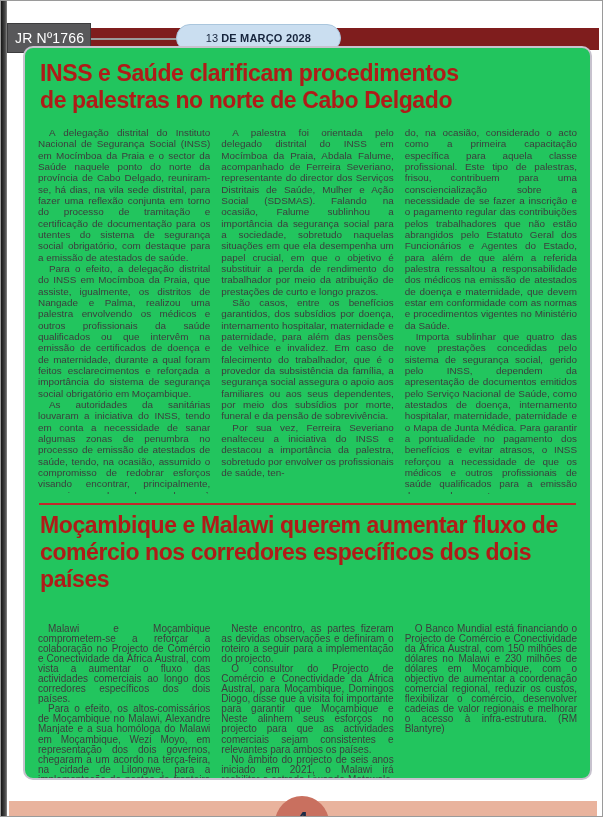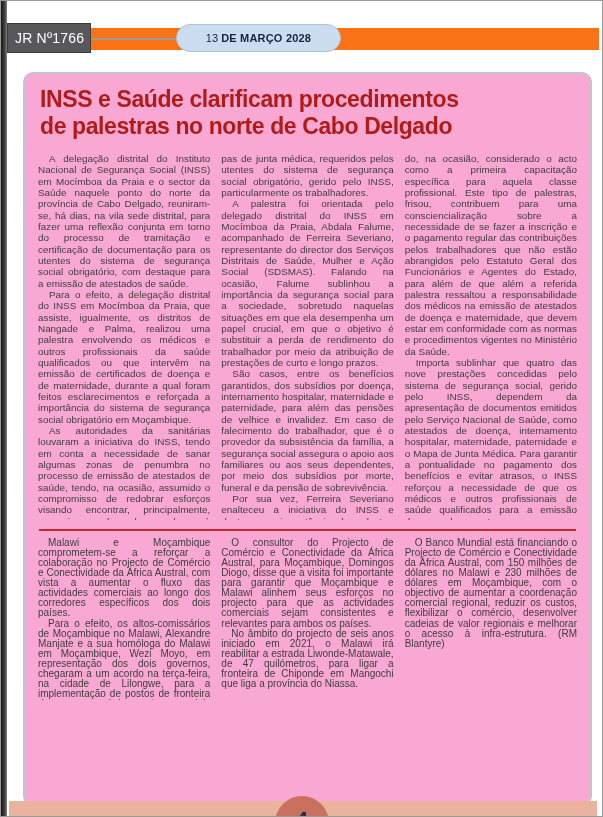--- a/index.html
+++ b/index.html
@@ -7,37 +7,37 @@
   body { font-family:"Liberation Sans","DejaVu Sans",sans-serif; }
   .page {
     position:relative; width:603px; height:817px; background:#fff;
     border:1px solid #9a9a9a; overflow:hidden;
   }
   .scan-edge {
     position:absolute; left:0; top:0; width:6px; height:100%;
     background:linear-gradient(to right,#151515,#4a4a4a 70%,#8a8a8a);
   }
   
-  .masthead { position:absolute; left:8px; right:3px; top:27px; height:22px; background:#f97316; }
+  .masthead { position:absolute; left:8px; right:3px; top:27px; height:22px; background:#7f1d1d; }
   .masthead-line { position:absolute; left:80px; top:10px; width:105px; height:2px; background:#9b9b9b; }
   .issue-box {
     position:absolute; left:-2px; top:-5px; width:84px; height:30px;
     background:#58585a; border:1px solid #3c3c3e; color:#fff;
     font-size:14px; line-height:28px; padding-left:7px; letter-spacing:.2px;
   }
   .date-pill {
     position:absolute; left:167px; top:-4px; width:165px; height:28px;
     background:#cadef0; border:1px solid #aac6dd; border-radius:14px;
     text-align:center; line-height:26px; color:#16243c; font-size:11px;
   }
   .date-pill .rest { font-weight:bold; letter-spacing:.2px; }
   
   .card {
-    position:absolute; left:22px; top:71px; width:569px; height:734px;
-    border:2px solid #c7c2ce; border-radius:10px; background:#f9a8d4;
+    position:absolute; left:22px; top:45px; width:569px; height:734px;
+    border:2px solid #c7c2ce; border-radius:10px; background:#22c55e;
     padding:6px 13px 4px 13px; overflow:hidden;
   }
   .headline {
     color:#b01b18; font-weight:bold; font-size:23px; line-height:1.17;
     letter-spacing:-0.4px; font-stretch:condensed;
   }
   .headline-1 { margin:6px 2px 13px 2px; }
   .headline-2 { margin:7px 2px 31px 2px; }
   .cols { display:flex; gap:11px; overflow:hidden; }
   .cols-1 { height:367px; }
@@ -79,42 +79,46 @@
       <div>de palestras no norte de Cabo Delgado</div>
     </div>
 
     <div class="cols cols-1 a1">
       <div class="col">
         <p>A delegação distrital do Instituto Nacional de Segurança Social (INSS) em Mocímboa da Praia e o sector da Saúde naquele ponto do norte da província de Cabo Delgado, reuniram-se, há dias, na vila sede distrital, para fazer uma reflexão conjunta em torno do processo de tramitação e certificação de documentação para os utentes do sistema de segurança social obrigatório, com destaque para a emissão de atestados de saúde.</p>
         <p>Para o efeito, a delegação distrital do INSS em Mocímboa da Praia, que assiste, igualmente, os distritos de Nangade e Palma, realizou uma palestra envolvendo os médicos e outros profissionais da saúde qualificados ou que intervêm na emissão de certificados de doença e de maternidade, durante a qual foram feitos esclarecimentos e reforçada a importância do sistema de segurança social obrigatório em Moçambique.</p>
         <p>As autoridades da sanitárias louvaram a iniciativa do INSS, tendo em conta a necessidade de sanar algumas zonas de penumbra no processo de emissão de atestados de saúde, tendo, na ocasião, assumido o compromisso de redobrar esforços visando encontrar, principalmente, mecanismos adequados que levem à celeridade no âmbito do processo de homologação de ma-</p>
       </div>
       <div class="col">
-        <p class="no-indent">pas de junta médica, requeridos pelos utentes do sistema de segurança social obrigatório, gerido pelo INSS, particularmente os trabalhadores.</p>
         <p>A palestra foi orientada pelo delegado distrital do INSS em Mocímboa da Praia, Abdala Falume, acompanhado de Ferreira Severiano, representante do director dos Serviços Distritais de Saúde, Mulher e Ação Social (SDSMAS). Falando na ocasião, Falume sublinhou a importância da segurança social para a sociedade, sobretudo naquelas situações em que ela desempenha um papel crucial, em que o objetivo é substituir a perda de rendimento do trabalhador por meio da atribuição de prestações de curto e longo prazos.</p>
         <p>São casos, entre os benefícios garantidos, dos subsídios por doença, internamento hospitalar, maternidade e paternidade, para além das pensões de velhice e invalidez. Em caso de falecimento do trabalhador, que é o provedor da subsistência da família, a segurança social assegura o apoio aos familiares ou aos seus dependentes, por meio dos subsídios por morte, funeral e da pensão de sobrevivência.</p>
         <p>Por sua vez, Ferreira Severiano enalteceu a iniciativa do INSS e destacou a importância da palestra, sobretudo por envolver os profissionais de saúde, ten-</p>
       </div>
       <div class="col">
         <p class="no-indent">do, na ocasião, considerado o acto como a primeira capacitação específica para aquela classe profissional. Este tipo de palestras, frisou, contribuem para uma consciencialização sobre a necessidade de se fazer a inscrição e o pagamento regular das contribuições pelos trabalhadores que não estão abrangidos pelo Estatuto Geral dos Funcionários e Agentes do Estado, para além de que além a referida palestra ressaltou a responsabilidade dos médicos na emissão de atestados de doença e maternidade, que devem estar em conformidade com as normas e procedimentos vigentes no Ministério da Saúde.</p>
         <p>Importa sublinhar que quatro das nove prestações concedidas pelo sistema de segurança social, gerido pelo INSS, dependem da apresentação de documentos emitidos pelo Serviço Nacional de Saúde, como atestados de doença, internamento hospitalar, maternidade, paternidade e o Mapa de Junta Médica. Para garantir a pontualidade no pagamento dos benefícios e evitar atrasos, o INSS reforçou a necessidade de que os médicos e outros profissionais de saúde qualificados para a emissão desses documentos assegurem o correcto preenchimento, incluindo os dados completos e válidos do trabalhador.</p>
       </div>
     </div>
 
     <div class="divider"></div>
 
+    <div class="headline headline-2">
+      <div>Moçambique e Malawi querem aumentar fluxo de</div>
+      <div>comércio nos corredores específicos dos dois países</div>
+    </div>
 
     <div class="cols cols-2 a2">
       <div class="col">
         <p>Malawi e Moçambique comprometem-se a reforçar a colaboração no Projecto de Comércio e Conectividade da África Austral, com vista a aumentar o fluxo das actividades comerciais ao longo dos corredores específicos dos dois países.</p>
         <p>Para o efeito, os altos-comissários de Moçambique no Malawi, Alexandre Manjate e a sua homóloga do Malawi em Moçambique, Wezi Moyo, em representação dos dois governos, chegaram a um acordo na terça-feira, na cidade de Lilongwe, para a implementação de postos de fronteira de paragem única entre os dois países.</p>
         <p>A reunião foi antecedida por visitas às fronteiras de Mwanza-Zobue e Dedza-Calomue com objectivo de avaliar as instalações do Malawi para a implementação do conceito de Postos de Fronteira de Paragem Única.</p>
       </div>
       <div class="col">
-        <p>O consultor do Projecto de Comércio e Conectividade da África Austral, para Moçambique, Domingos Diogo, disse que a visita foi importante para garantir que Moçambique e Malawi alinhem seus esforços no projecto para que as actividades comerciais sejam consistentes e relevantes para ambos os países.</p>
+        <p>Neste encontro, as partes fizeram as devidas observações e definiram o roteiro a seguir para a implementação do projecto.</p>
+        <p>O consultor do Projecto de Comércio e Conectividade da África Austral, para Moçambique, Domingos Diogo, disse que a visita foi importante para garantir que Moçambique e Neste alinhem seus esforços no projecto para que as actividades comerciais sejam consistentes e relevantes para ambos os países.</p>
         <p>No âmbito do projecto de seis anos iniciado em 2021, o Malawi irá reabilitar a estrada Liwonde-Matawale, de 47 quilómetros, para ligar a fronteira de Chiponde em Mangochi que liga a província do Niassa.</p>
 
       </div>
       <div class="col">
         <p>O Banco Mundial está financiando o Projecto de Comércio e Conectividade da África Austral, com 150 milhões de dólares no Malawi e 230 milhões de dólares em Moçambique, com o objectivo de aumentar a coordenação comercial regional, reduzir os custos, flexibilizar o comércio, desenvolver cadeias de valor regionais e melhorar o acesso à infra-estrutura. (RM Blantyre)</p>
       </div>
     </div>
 
   </div>
 

